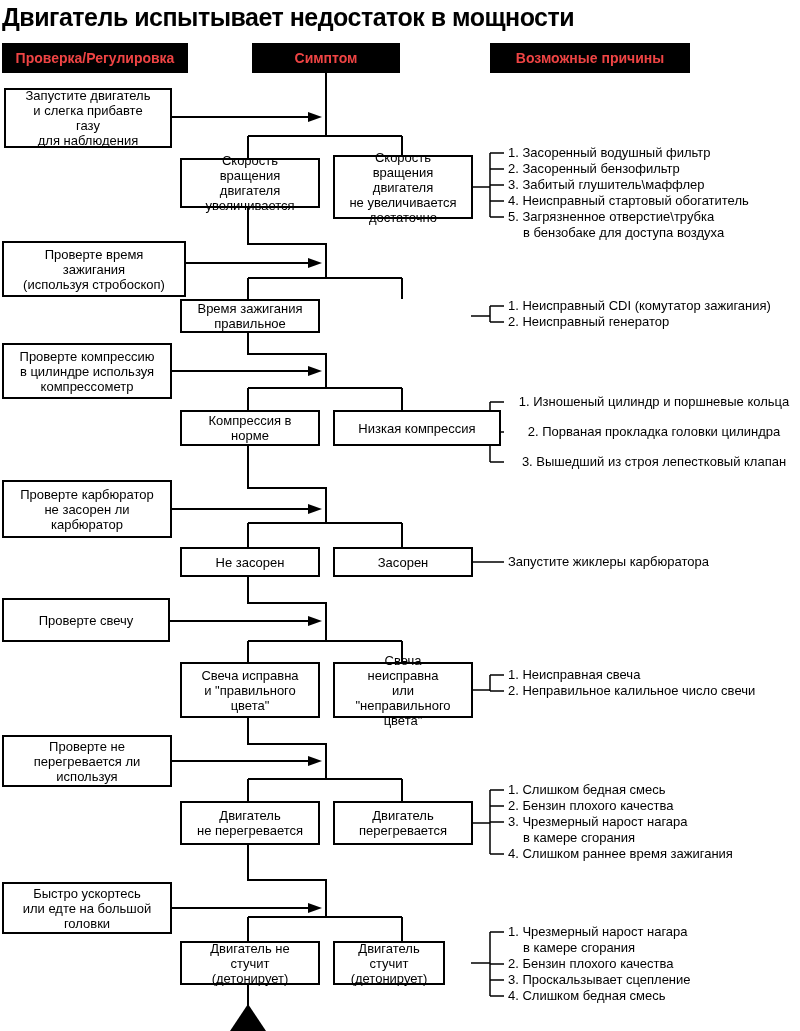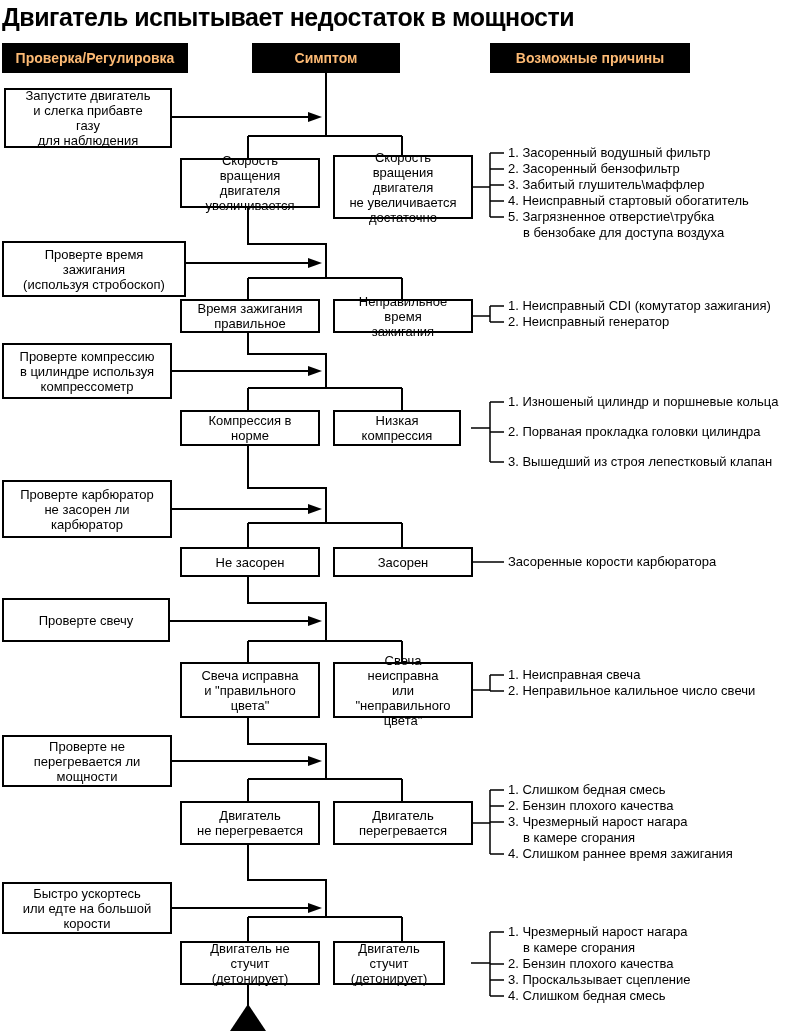--- a/index.html
+++ b/index.html
@@ -7,32 +7,32 @@
     position:relative;width:800px;height:1031px;background:#ffffff;
     font-family:"Liberation Sans","DejaVu Sans",sans-serif;color:#000;
     overflow:hidden;
   }
   #connectors{position:absolute;left:0;top:0;width:800px;height:1031px;}
   .title{
     position:absolute;left:2px;top:2px;width:760px;
     font-size:25px;font-weight:bold;line-height:30px;letter-spacing:-0.5px;
   }
   .hdr{
-    position:absolute;top:43px;height:30px;background:#000;color:#fdba74;
+    position:absolute;top:43px;height:30px;background:#000;color:#ef4444;
     font-weight:bold;font-size:14px;display:flex;align-items:center;
     justify-content:center;box-sizing:border-box;
   }
   .box{
     position:absolute;border:2px solid #000;background:#fff;box-sizing:border-box;
     display:flex;align-items:center;justify-content:center;text-align:center;
     white-space:pre-line;font-size:13px;line-height:15px;padding:1px 14px;
   }
   .causes{position:absolute;left:508px;width:292px;font-size:13px;}
   .cline{height:16px;line-height:16px;white-space:nowrap;}
-  .causes.spread .cline{margin-bottom:14px;}
+  .causes.spread .cline{margin-bottom:14px;text-align:center;}
   .cline.indent{padding-left:15px;}
 </style>
 </head>
 <body>
 
 <div id="canvas">
 
   <svg id="connectors" viewBox="0 0 800 1031" xmlns="http://www.w3.org/2000/svg">
 
     <path fill="none" stroke="#000" stroke-width="2" d="
@@ -92,77 +92,75 @@
     <div class="cline">3. Забитый глушитель\маффлер</div>
     <div class="cline">4. Неисправный стартовый обогатитель</div>
     <div class="cline">5. Загрязненное отверстие\трубка</div>
     <div class="cline indent">в бензобаке для доступа воздуха</div>
   </div>
 
   <div class="box" style="left:2px;top:241px;width:184px;height:56px">Проверте время зажигания
 (используя стробоскоп)</div>
   <div class="box" style="left:180px;top:299px;width:140px;height:34px">Время зажигания
 правильное</div>
-  <div class="box" style="left:333px;top:299px;width:140px;height:34px">Неправильное время
-зажигания</div>
   <div class="causes" style="top:298px">
     <div class="cline">1. Неисправный CDI (комутатор зажигания)</div>
     <div class="cline">2. Неисправный генератор</div>
   </div>
 
   <div class="box" style="left:2px;top:343px;width:170px;height:56px">Проверте компрессию
 в цилиндре используя
 компрессометр</div>
   <div class="box" style="left:180px;top:410px;width:140px;height:36px">Компрессия в норме</div>
-  <div class="box" style="left:333px;top:410px;width:128px;height:36px">Низкая компрессия</div>
+  <div class="box" style="left:333px;top:410px;width:168px;height:36px">Низкая компрессия</div>
   <div class="causes spread" style="top:394px">
     <div class="cline">1. Изношеный цилиндр и поршневые кольца</div>
     <div class="cline">2. Порваная прокладка головки цилиндра</div>
     <div class="cline">3. Вышедший из строя лепестковый клапан</div>
   </div>
 
   <div class="box" style="left:2px;top:480px;width:170px;height:58px">Проверте карбюратор
 не засорен ли
 карбюратор</div>
   <div class="box" style="left:180px;top:547px;width:140px;height:30px">Не засорен</div>
   <div class="box" style="left:333px;top:547px;width:140px;height:30px">Засорен</div>
   <div class="causes" style="top:554px">
-    <div class="cline">Засоренные корости карбюратора</div>
+    <div class="cline">Запустите жиклеры карбюратора</div>
   </div>
 
   <div class="box" style="left:2px;top:598px;width:168px;height:44px">Проверте свечу</div>
   <div class="box" style="left:180px;top:662px;width:140px;height:56px">Свеча исправна
 и "правильного
 цвета"</div>
   <div class="box" style="left:333px;top:662px;width:140px;height:56px">Свеча неисправна
 или "неправильного
 цвета"</div>
   <div class="causes" style="top:667px">
     <div class="cline">1. Неисправная свеча</div>
     <div class="cline">2. Неправильное калильное число свечи</div>
   </div>
 
   <div class="box" style="left:2px;top:735px;width:170px;height:52px">Проверте не
 перегревается ли
-мощности</div>
+используя</div>
   <div class="box" style="left:180px;top:801px;width:140px;height:44px">Двигатель
 не перегревается</div>
   <div class="box" style="left:333px;top:801px;width:140px;height:44px">Двигатель
 перегревается</div>
   <div class="causes" style="top:782px">
     <div class="cline">1. Слишком бедная смесь</div>
     <div class="cline">2. Бензин плохого качества</div>
     <div class="cline">3. Чрезмерный нарост нагара</div>
     <div class="cline indent">в камере сгорания</div>
     <div class="cline">4. Слишком раннее время зажигания</div>
   </div>
 
   <div class="box" style="left:2px;top:882px;width:170px;height:52px">Быстро ускортесь
 или едте на большой
-корости</div>
+головки</div>
   <div class="box" style="left:180px;top:941px;width:140px;height:44px">Двигатель не стучит
 (детонирует)</div>
   <div class="box" style="left:333px;top:941px;width:112px;height:44px">Двигатель стучит
 (детонирует)</div>
   <div class="causes" style="top:924px">
     <div class="cline">1. Чрезмерный нарост нагара</div>
     <div class="cline indent">в камере сгорания</div>
     <div class="cline">2. Бензин плохого качества</div>
     <div class="cline">3. Проскальзывает сцепление</div>
     <div class="cline">4. Слишком бедная смесь</div>

